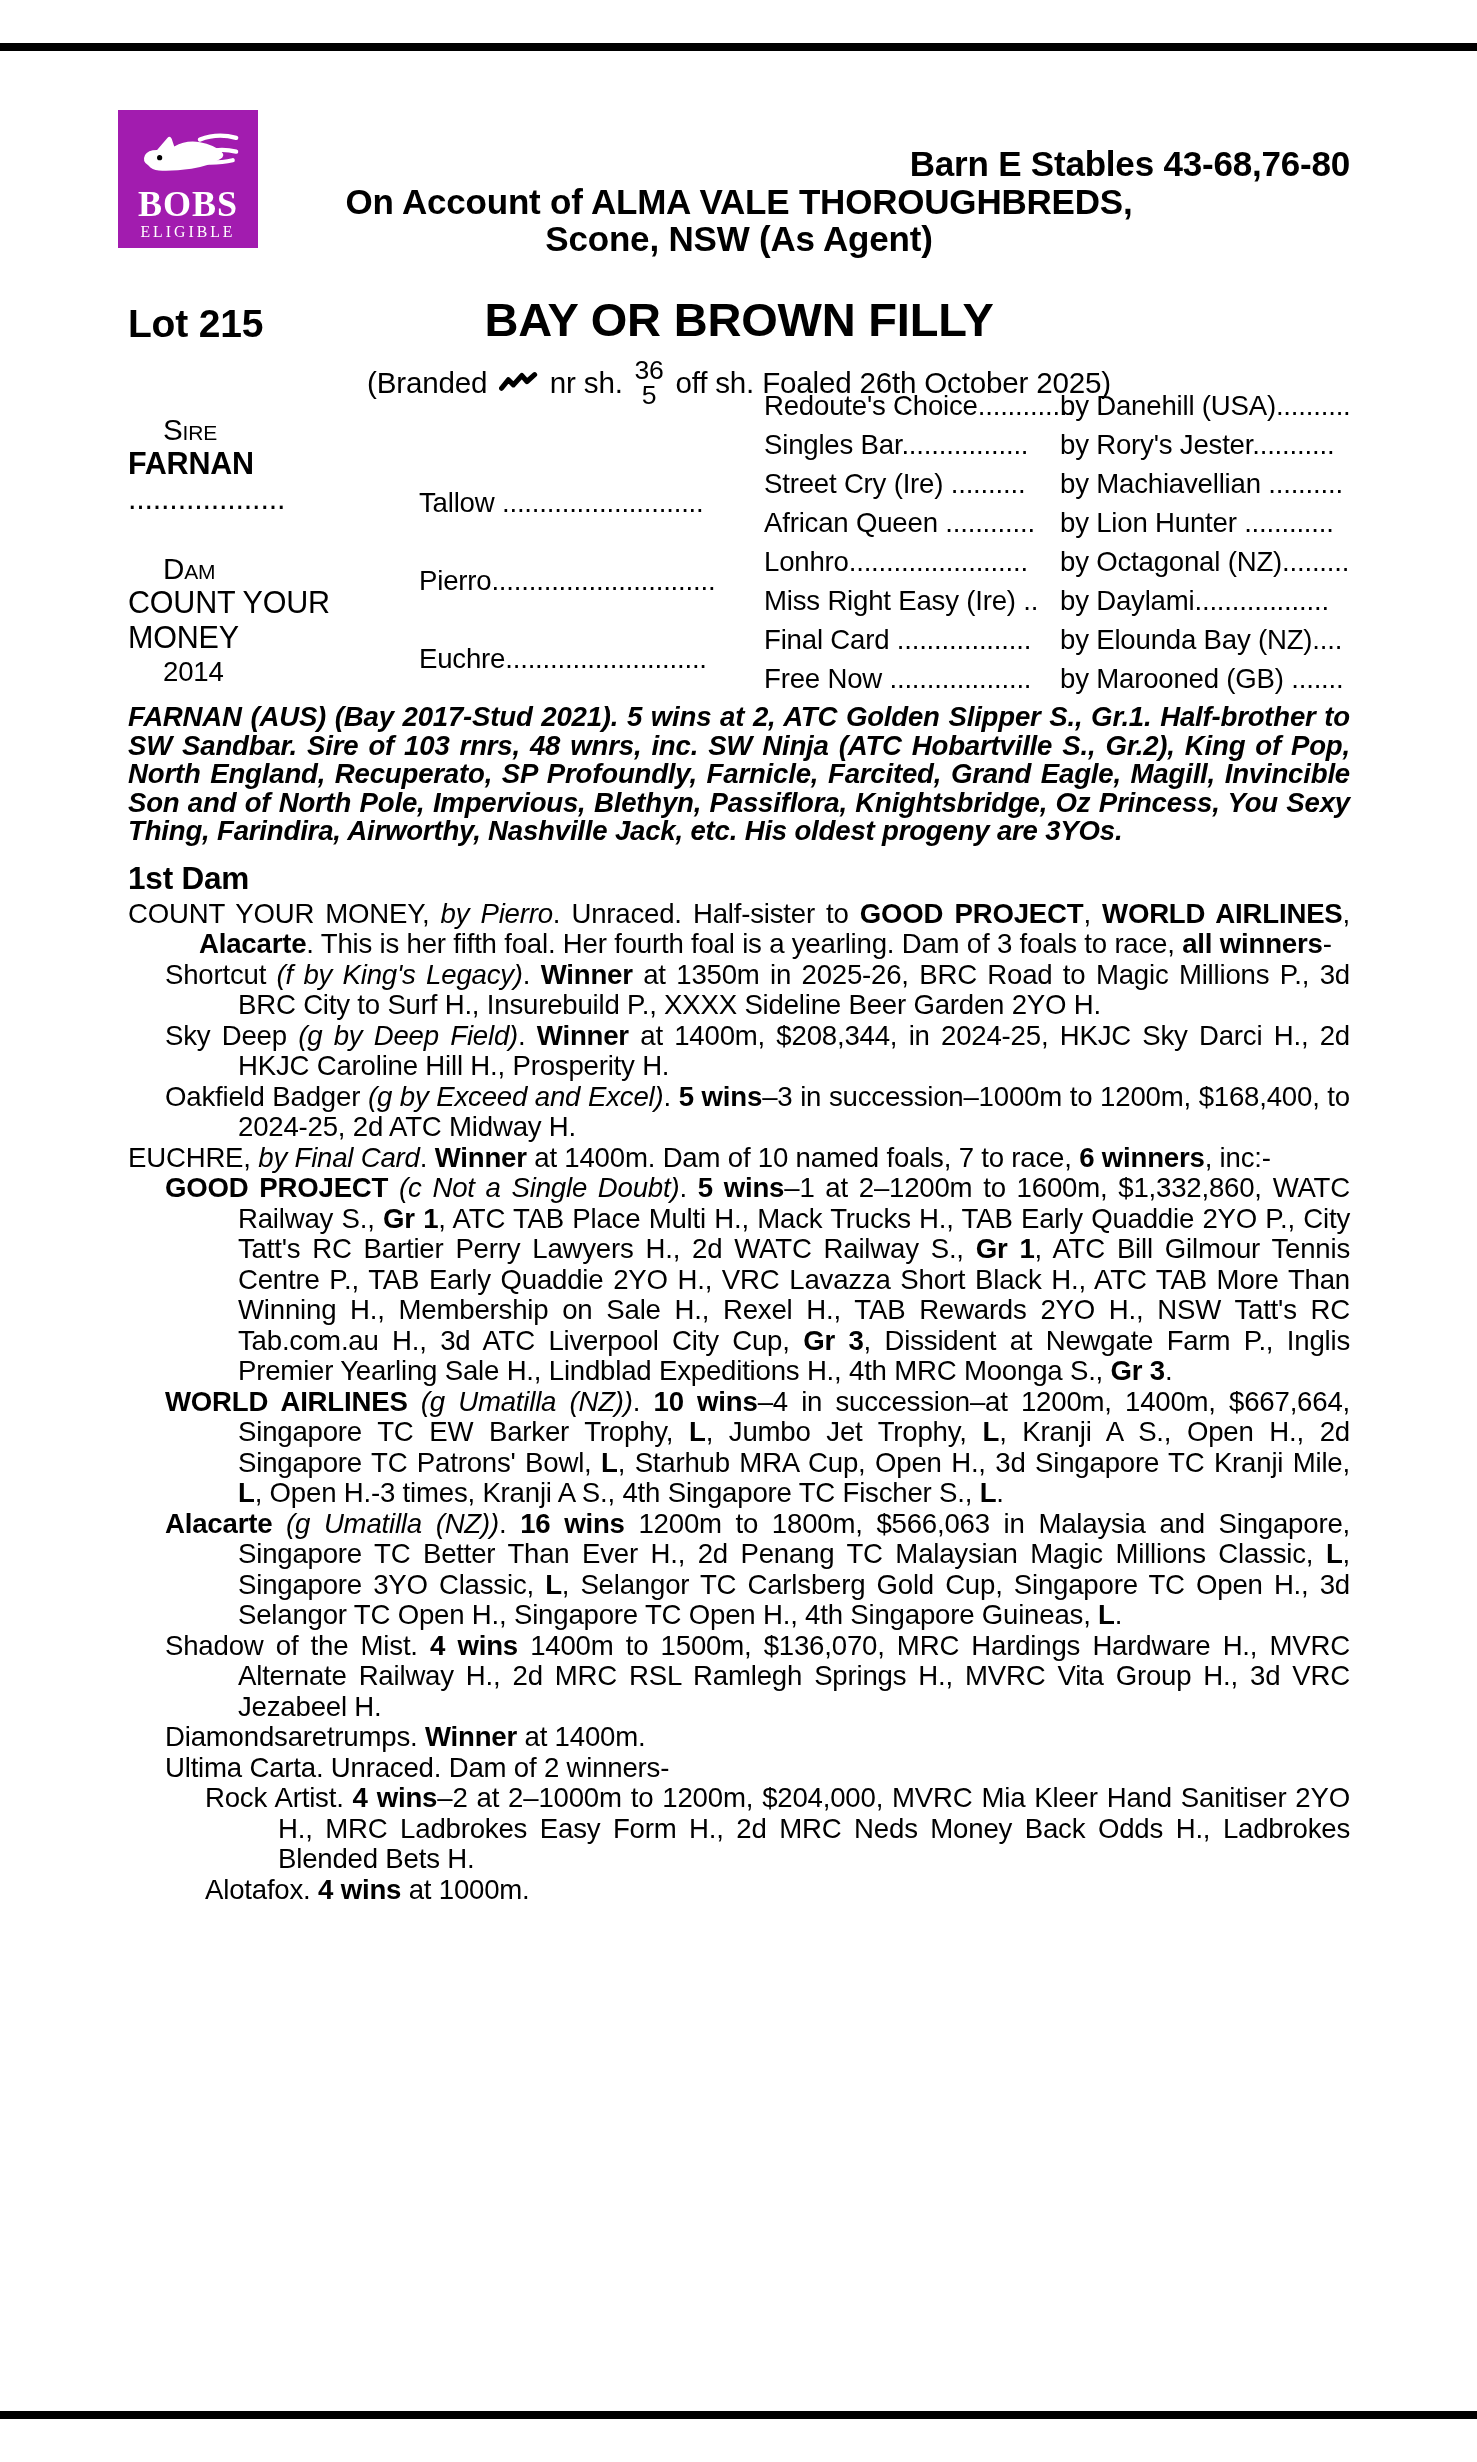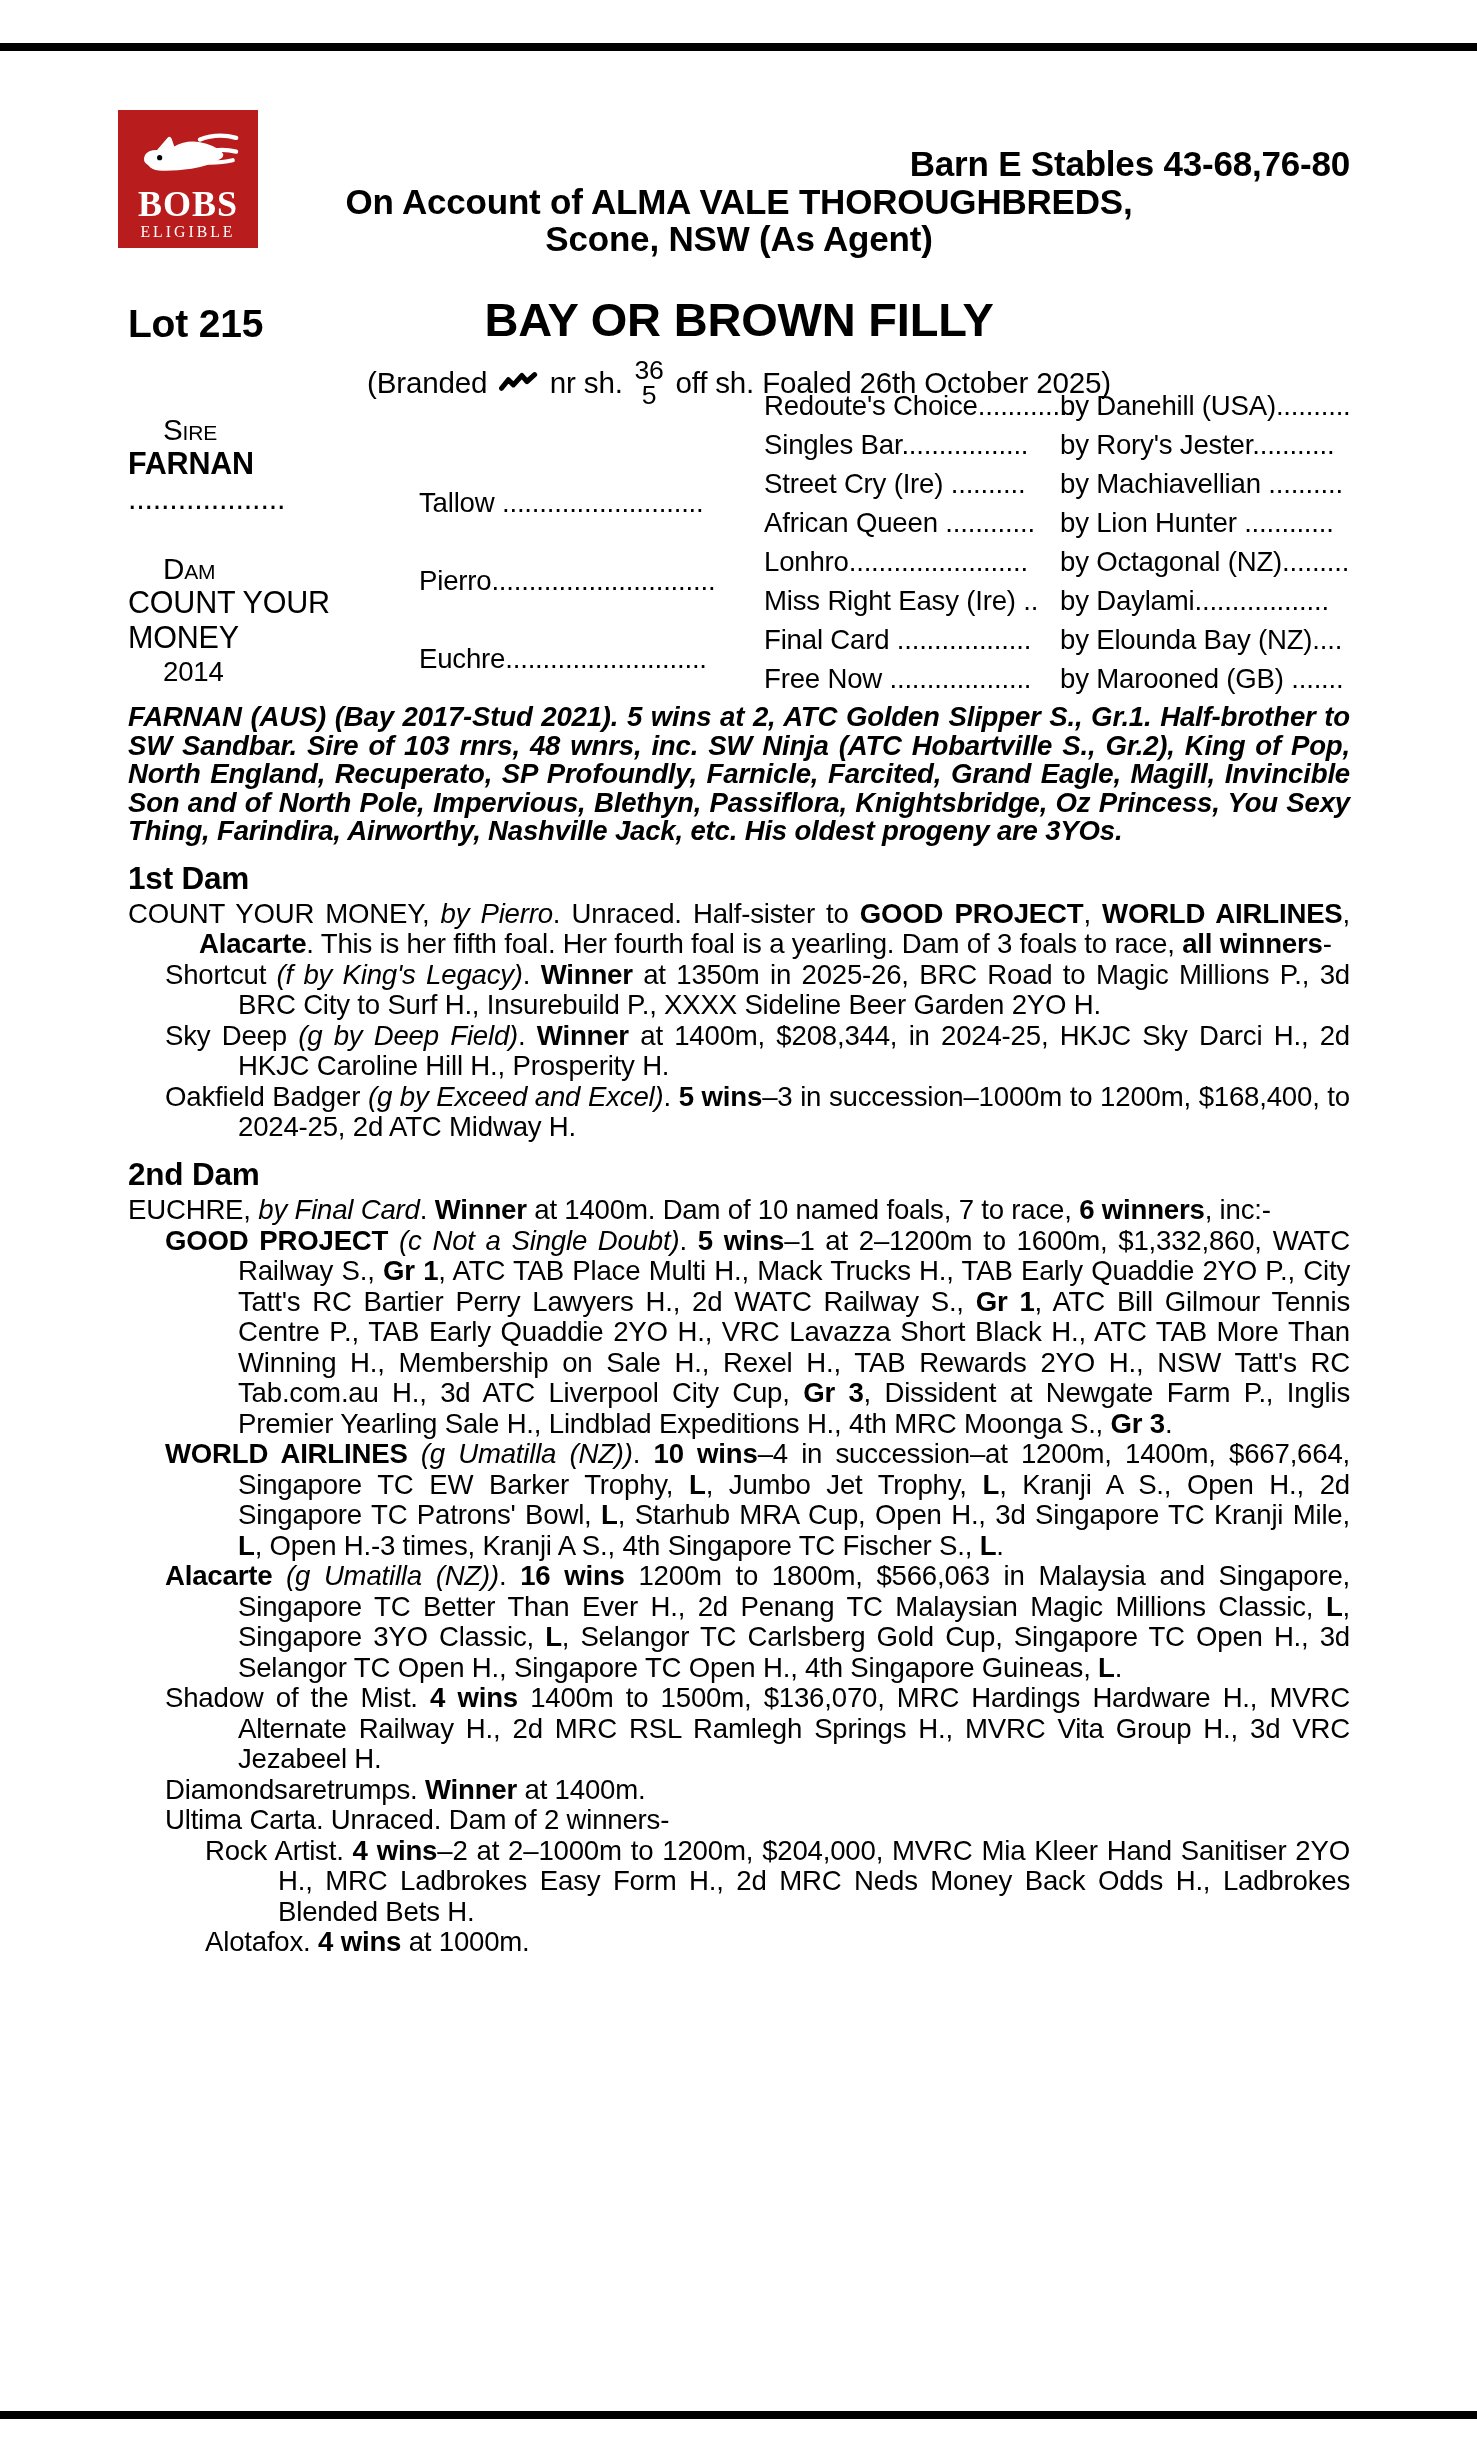--- a/index.html
+++ b/index.html
@@ -4,21 +4,21 @@
 <style>
   html,body{margin:0;padding:0;background:#fff;}
   body{width:1478px;height:2463px;position:relative;color:#000;
        font-family:"Liberation Sans","DejaVu Sans",sans-serif;letter-spacing:-0.2px;}
   .page{position:absolute;inset:0;overflow:hidden;}
   .rule{position:absolute;left:0;right:0;height:7.9px;background:#000;}
   .rule-top{top:43px;}
   .rule-bottom{top:2411px;}
 
   
-  .logo{position:absolute;left:118px;top:110px;width:140px;height:138px;background:#b91c1c;color:#fff;
+  .logo{position:absolute;left:118px;top:110px;width:140px;height:138px;background:#a21caf;color:#fff;
         display:flex;flex-direction:column;align-items:center;justify-content:flex-end;
         padding-bottom:6.9px;box-sizing:border-box;}
   .logo svg{width:116px;height:55px;display:block;}
   .logo-bobs{font-family:"Liberation Serif","DejaVu Serif",serif;font-weight:bold;font-size:36px;line-height:36px;letter-spacing:1px;}
   .logo-elig{font-family:"Liberation Serif","DejaVu Serif",serif;font-size:15.8px;line-height:17.7px;letter-spacing:3px;margin-top:1px;}
 
   
   .header{position:absolute;left:128px;right:128px;top:144px;}
   .barn{text-align:right;font-weight:bold;font-size:35px;line-height:39px;}
   .acct{text-align:center;font-weight:bold;font-size:35px;line-height:37px;}
@@ -132,21 +132,20 @@
     <p class="sire-summary">FARNAN (AUS) (Bay 2017-Stud 2021). 5 wins at 2, ATC Golden Slipper S., Gr.1. Half-brother to SW Sandbar. Sire of 103 rnrs, 48 wnrs, inc. SW Ninja (ATC Hobartville S., Gr.2), King of Pop, North England, Recuperato, SP Profoundly, Farnicle, Farcited, Grand Eagle, Magill, Invincible Son and of North Pole, Impervious, Blethyn, Passiflora, Knightsbridge, Oz Princess, You Sexy Thing, Farindira, Airworthy, Nashville Jack, etc. His oldest progeny are 3YOs.</p>
     <div>
         <div class="section">
           <h2>1st Dam</h2>
           <p class="para L0"><span>COUNT YOUR MONEY, </span><span class="i">by Pierro</span><span>. Unraced. Half-sister to </span><span class="b">GOOD PROJECT</span><span>, </span><span class="b">WORLD AIRLINES</span><span>, </span><span class="b">Alacarte</span><span>. This is her fifth foal. Her fourth foal is a yearling. Dam of 3 foals to race, </span><span class="b">all winners</span><span>-</span></p>
           <p class="para L1"><span>Shortcut </span><span class="i">(f by King's Legacy)</span><span>. </span><span class="b">Winner</span><span> at 1350m in 2025-26, BRC Road to Magic Millions P., 3d BRC City to Surf H., Insurebuild P., XXXX Sideline Beer Garden 2YO H.</span></p>
           <p class="para L1"><span>Sky Deep </span><span class="i">(g by Deep Field)</span><span>. </span><span class="b">Winner</span><span> at 1400m, $208,344, in 2024-25, HKJC Sky Darci H., 2d HKJC Caroline Hill H., Prosperity H.</span></p>
           <p class="para L1"><span>Oakfield Badger </span><span class="i">(g by Exceed and Excel)</span><span>. </span><span class="b">5 wins</span><span>–3 in succession–1000m to 1200m, $168,400, to 2024-25, 2d ATC Midway H.</span></p>
         </div>
         <div class="section">
-          <h2>2nd Dam</h2>
           <p class="para L0"><span>EUCHRE, </span><span class="i">by Final Card</span><span>. </span><span class="b">Winner</span><span> at 1400m. Dam of 10 named foals, 7 to race, </span><span class="b">6 winners</span><span>, inc:-</span></p>
           <p class="para L1"><span class="b">GOOD PROJECT </span><span class="i">(c Not a Single Doubt)</span><span>. </span><span class="b">5 wins</span><span>–1 at 2–1200m to 1600m, $1,332,860, WATC Railway S., </span><span class="b">Gr 1</span><span>, ATC TAB Place Multi H., Mack Trucks H., TAB Early Quaddie 2YO P., City Tatt's RC Bartier Perry Lawyers H., 2d WATC Railway S., </span><span class="b">Gr 1</span><span>, ATC Bill Gilmour Tennis Centre P., TAB Early Quaddie 2YO H., VRC Lavazza Short Black H., ATC TAB More Than Winning H., Membership on Sale H., Rexel H., TAB Rewards 2YO H., NSW Tatt's RC Tab.com.au H., 3d ATC Liverpool City Cup, </span><span class="b">Gr 3</span><span>, Dissident at Newgate Farm P., Inglis Premier Yearling Sale H., Lindblad Expeditions H., 4th MRC Moonga S., </span><span class="b">Gr 3</span><span>.</span></p>
           <p class="para L1"><span class="b">WORLD AIRLINES </span><span class="i">(g Umatilla (NZ))</span><span>. </span><span class="b">10 wins</span><span>–4 in succession–at 1200m, 1400m, $667,664, Singapore TC EW Barker Trophy, </span><span class="b">L</span><span>, Jumbo Jet Trophy, </span><span class="b">L</span><span>, Kranji A S., Open H., 2d Singapore TC Patrons' Bowl, </span><span class="b">L</span><span>, Starhub MRA Cup, Open H., 3d Singapore TC Kranji Mile, </span><span class="b">L</span><span>, Open H.-3 times, Kranji A S., 4th Singapore TC Fischer S., </span><span class="b">L</span><span>.</span></p>
           <p class="para L1"><span class="b">Alacarte </span><span class="i">(g Umatilla (NZ))</span><span>. </span><span class="b">16 wins</span><span> 1200m to 1800m, $566,063 in Malaysia and Singapore, Singapore TC Better Than Ever H., 2d Penang TC Malaysian Magic Millions Classic, </span><span class="b">L</span><span>, Singapore 3YO Classic, </span><span class="b">L</span><span>, Selangor TC Carlsberg Gold Cup, Singapore TC Open H., 3d Selangor TC Open H., Singapore TC Open H., 4th Singapore Guineas, </span><span class="b">L</span><span>.</span></p>
           <p class="para L1"><span>Shadow of the Mist. </span><span class="b">4 wins</span><span> 1400m to 1500m, $136,070, MRC Hardings Hardware H., MVRC Alternate Railway H., 2d MRC RSL Ramlegh Springs H., MVRC Vita Group H., 3d VRC Jezabeel H.</span></p>
           <p class="para L1"><span>Diamondsaretrumps. </span><span class="b">Winner</span><span> at 1400m.</span></p>
           <p class="para L1"><span>Ultima Carta. Unraced. Dam of 2 winners-</span></p>
           <p class="para L2"><span>Rock Artist. </span><span class="b">4 wins</span><span>–2 at 2–1000m to 1200m, $204,000, MVRC Mia Kleer Hand Sanitiser 2YO H., MRC Ladbrokes Easy Form H., 2d MRC Neds Money Back Odds H., Ladbrokes Blended Bets H.</span></p>
           <p class="para L2"><span>Alotafox. </span><span class="b">4 wins</span><span> at 1000m.</span></p>
         </div>

